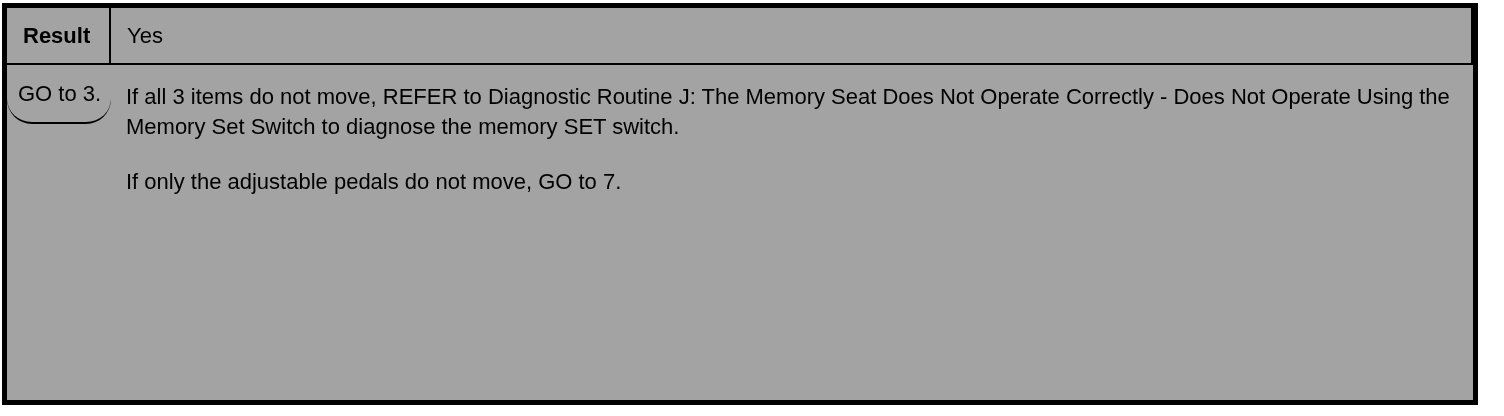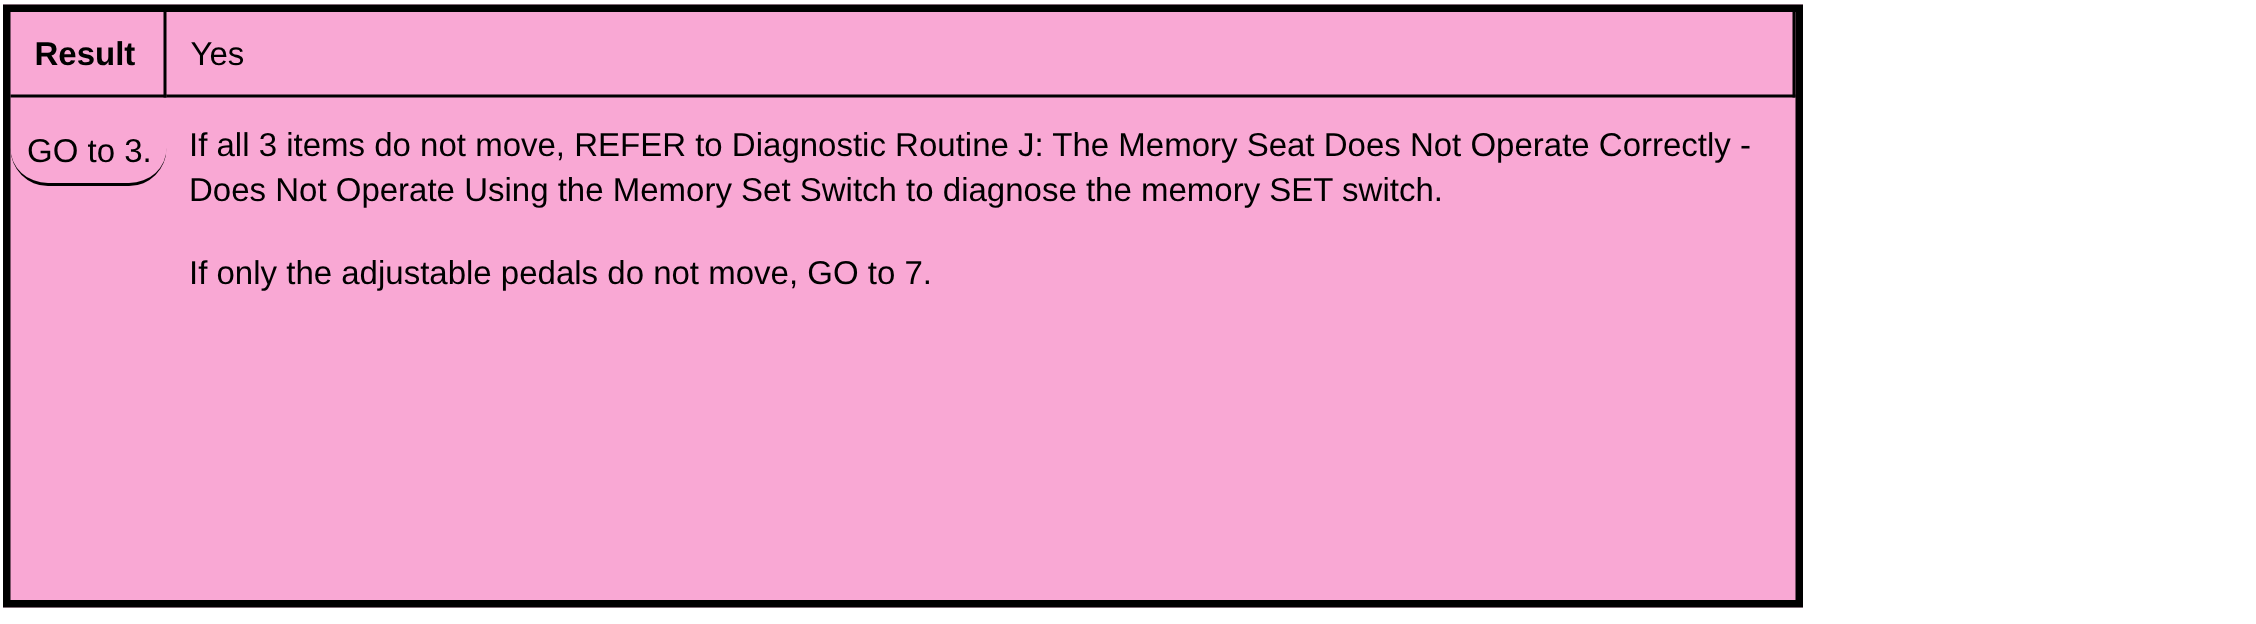--- a/index.html
+++ b/index.html
@@ -8,27 +8,27 @@
     background: #ffffff;
     width: 1504px;
     height: 416px;
     overflow: hidden;
     font-family: "Liberation Sans", sans-serif;
     color: #000000;
   }
   .diag-table {
     box-sizing: border-box;
     margin: 3px 0 0 2px;
-    width: 1200px;
+    width: 1476px;
     height: 402px;
     border: 5px solid #000000;
     display: grid;
     grid-template-columns: 104px 1fr;
     grid-template-rows: 57px 59px 1fr;
-    background: #f9a8d4;
+    background: #a3a3a3;
   }
   .cell {
     box-sizing: border-box;
     font-size: 22px;
     line-height: 28px;
   }
   .col-divider { border-right: 2px solid #000000; }
   .row-divider { border-bottom: 2px solid #000000; }
 
   .result-header-cell,
@@ -38,20 +38,21 @@
     padding-left: 16px;
   }
   .header-cell { font-weight: bold; }
   .action-header-cell {
     display: flex;
     align-items: center;
     justify-content: center;
   }
   .action-cell-simple {
     display: flex;
+    align-items: center;
     padding-left: 11px;
     border-radius: 25px;
   }
   .action-cell-multi {
     padding: 13px 14px 0 11px;
   }
   .action-cell-multi p {
     margin: 4px;
     line-height: 30px;
   }

